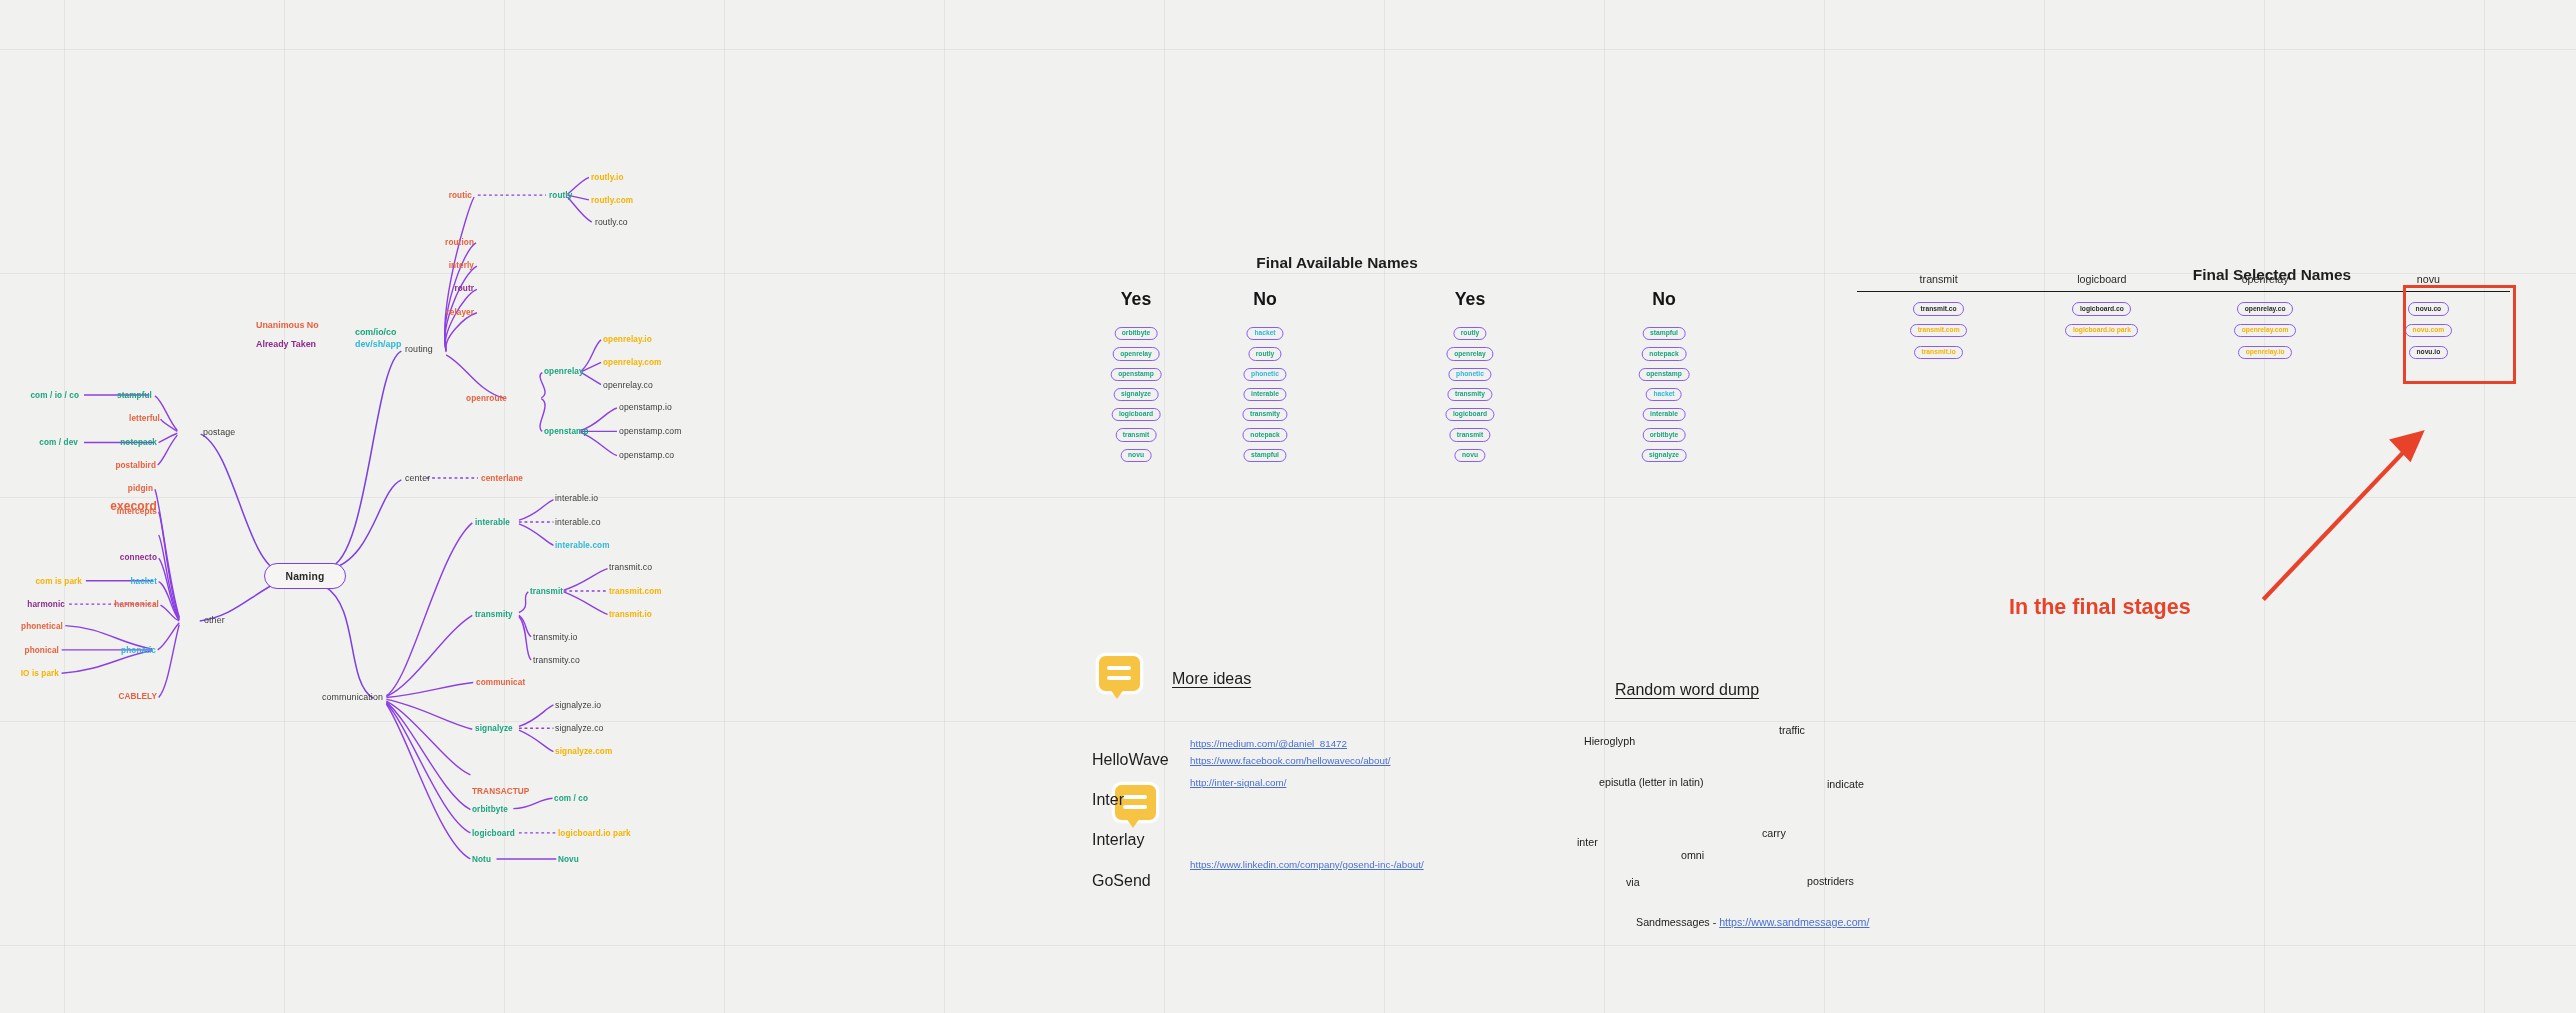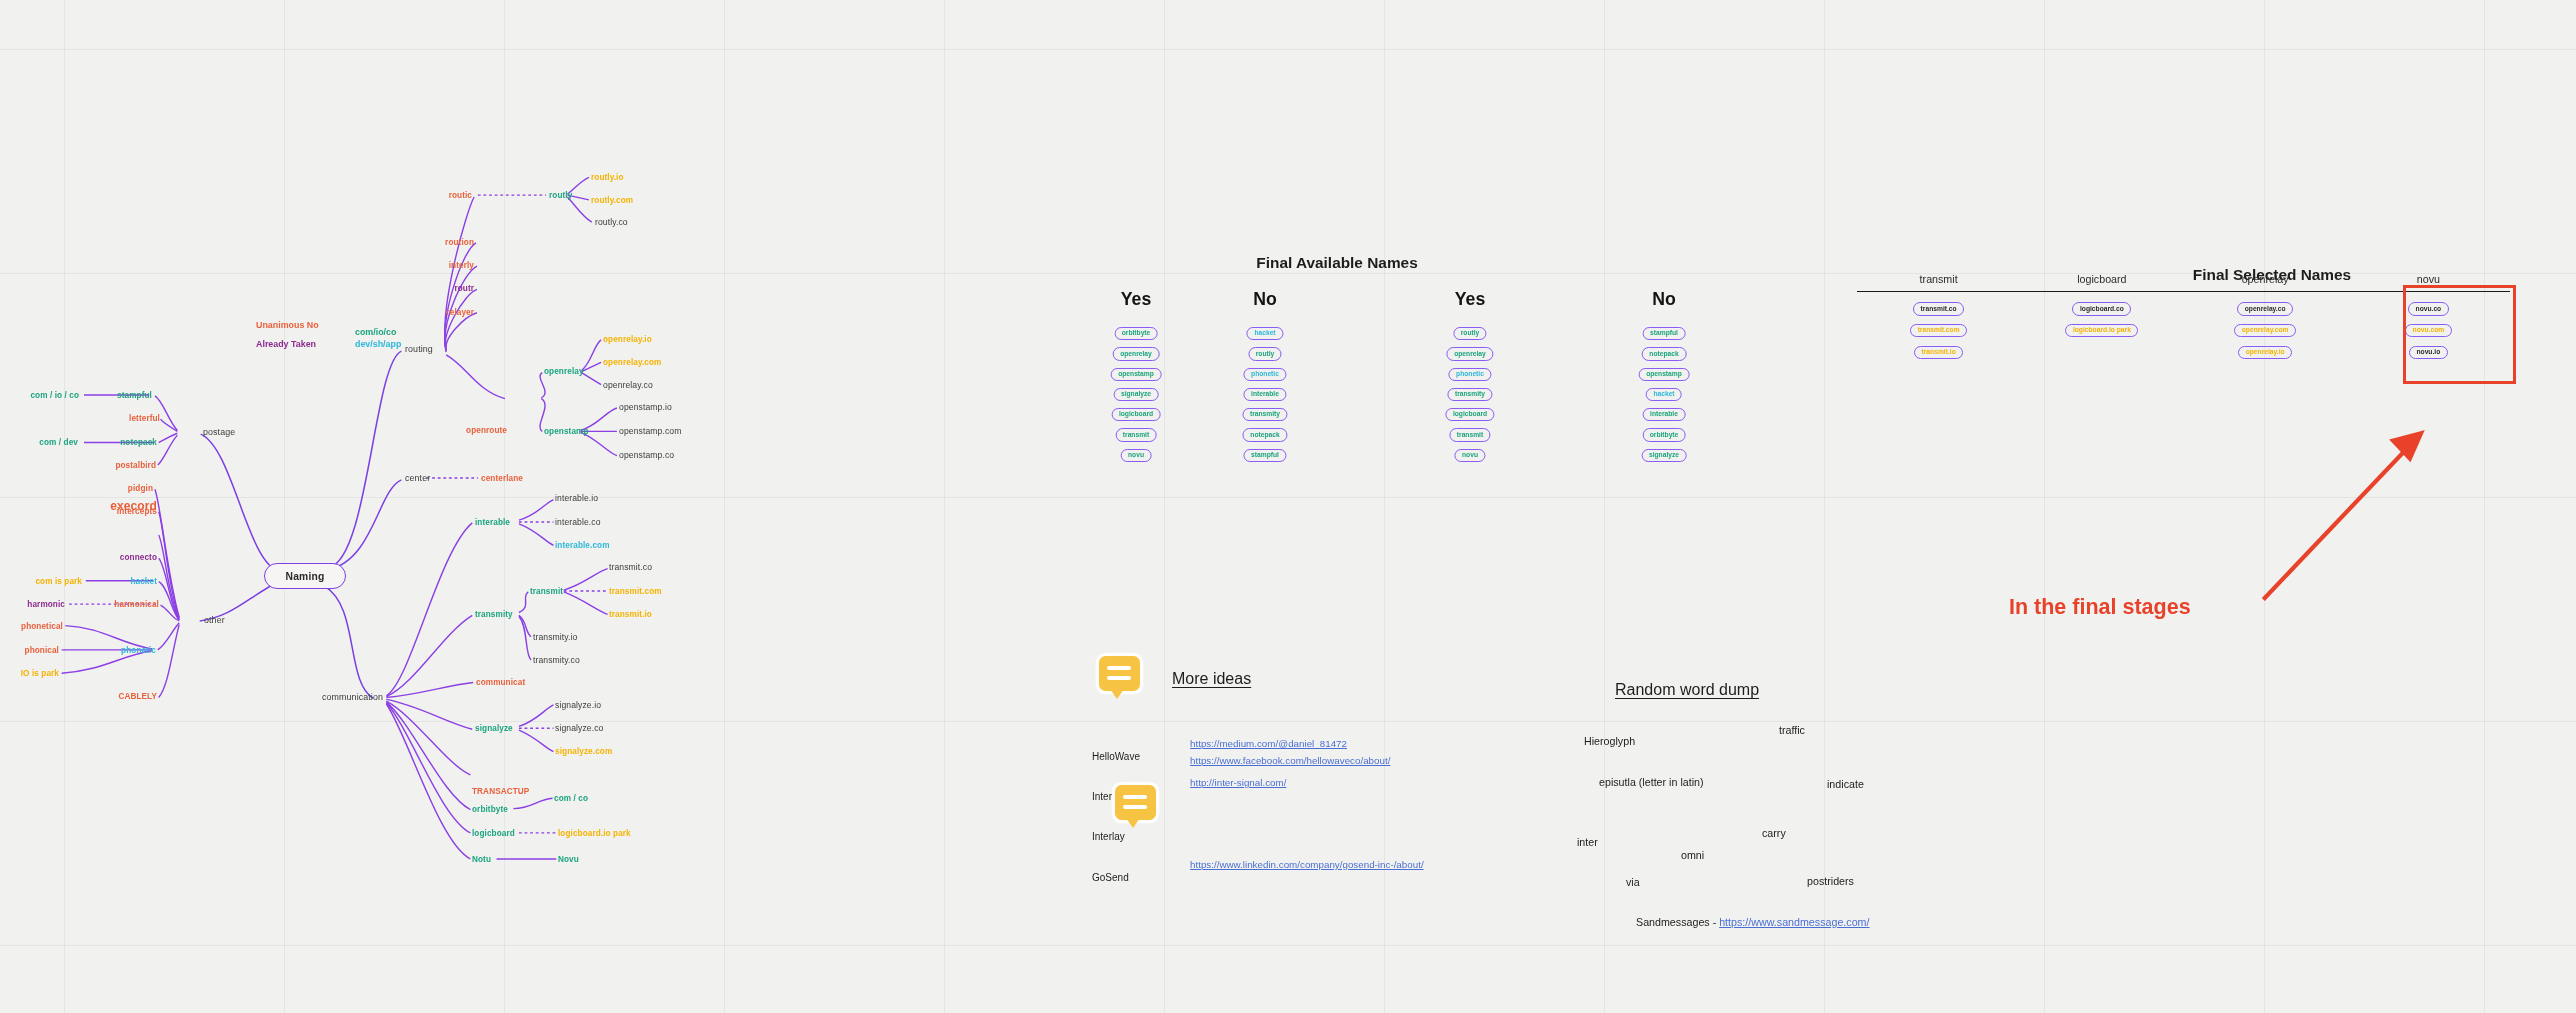--- a/index.html
+++ b/index.html
@@ -74,21 +74,21 @@
   .bubble{position:absolute;width:41px;height:35px;background:#f7c343;border-radius:6.5px;
           box-shadow:0 0 0 3.3px #fdfdfd;}
   .bubble i{position:absolute;left:8.4px;width:24px;height:4.2px;background:#fff;border-radius:2.8px;display:block;}
   .bubble i.a{top:10.3px;}
   .bubble i.b{top:19.6px;}
   .bubble:after{content:"";position:absolute;left:11.2px;top:33px;
     border-left:7.5px solid transparent;border-right:7.5px solid transparent;
     border-top:10.3px solid #f7c343;}
 
   
-  .idea-name{position:absolute;font-size:10px;color:#1d1d1d;white-space:nowrap;}
+  .idea-name{position:absolute;font-size:16px;color:#1d1d1d;white-space:nowrap;}
   .idea-link{position:absolute;font-size:9.8px;color:#4a6fd4;text-decoration:underline;white-space:nowrap;}
   .word{position:absolute;font-size:10.7px;color:#1d1d1d;white-space:nowrap;}
   .word a{color:#4a6fd4;text-decoration:underline;}
 </style>
 </head>
 <body>
 
 <div id="canvas">
   <div class="grid"></div>
 
@@ -196,21 +196,21 @@
   <div id="mnodes">
       <div class="mnode c-red r" style="left: 472px; top: 195px; font-size: 8.2px;">routic</div>
       <div class="mnode c-green" style="left: 549px; top: 195px; font-size: 8.2px;">routly</div>
       <div class="mnode c-amber" style="left: 591px; top: 177px; font-size: 8.2px;">routly.io</div>
       <div class="mnode c-amber" style="left: 591px; top: 200px; font-size: 8.2px;">routly.com</div>
       <div class="mnode c-grey" style="left: 595px; top: 222px; font-size: 8.6px;">routly.co</div>
       <div class="mnode c-red r" style="left: 474px; top: 242px; font-size: 8.2px;">roution</div>
       <div class="mnode c-red r" style="left: 474px; top: 265px; font-size: 8.2px;">interly</div>
       <div class="mnode c-purple r" style="left: 474px; top: 288px; font-size: 8.2px;">routr</div>
       <div class="mnode c-red r" style="left: 474px; top: 312px; font-size: 8.2px;">relayer</div>
-      <div class="mnode c-red r" style="left: 507px; top: 398px; font-size: 8.2px; margin-top: 32px;">openroute</div>
+      <div class="mnode c-red r" style="left: 507px; top: 398px; font-size: 8.2px;">openroute</div>
       <div class="mnode c-green" style="left: 544px; top: 371px; font-size: 8.2px;">openrelay</div>
       <div class="mnode c-amber" style="left: 603px; top: 339px; font-size: 8.2px;">openrelay.io</div>
       <div class="mnode c-amber" style="left: 603px; top: 362px; font-size: 8.2px;">openrelay.com</div>
       <div class="mnode c-grey" style="left: 603px; top: 385px; font-size: 8.6px;">openrelay.co</div>
       <div class="mnode c-green" style="left: 544px; top: 431px; font-size: 8.2px;">openstamp</div>
       <div class="mnode c-grey" style="left: 619px; top: 407px; font-size: 8.6px;">openstamp.io</div>
       <div class="mnode c-grey" style="left: 619px; top: 431px; font-size: 8.6px;">openstamp.com</div>
       <div class="mnode c-grey" style="left: 619px; top: 455px; font-size: 8.6px;">openstamp.co</div>
       <div class="mnode c-red" style="left: 481px; top: 478px; font-size: 8.2px;">centerlane</div>
       <div class="mnode c-green" style="left: 475px; top: 522px; font-size: 8.2px;">interable</div>

